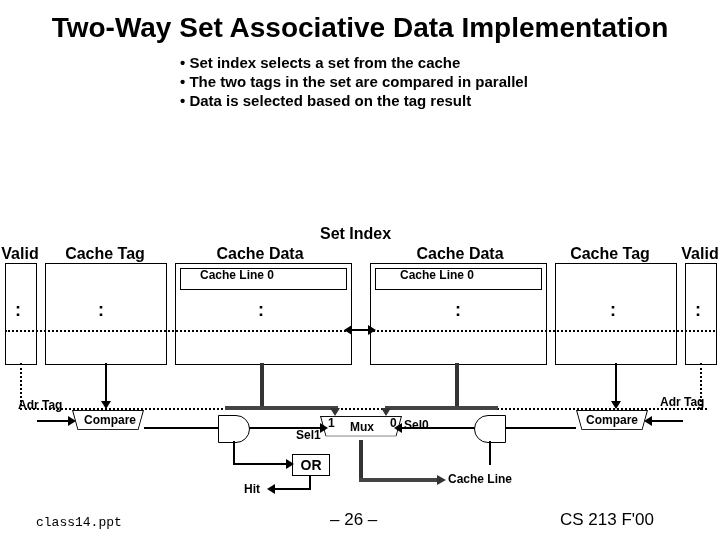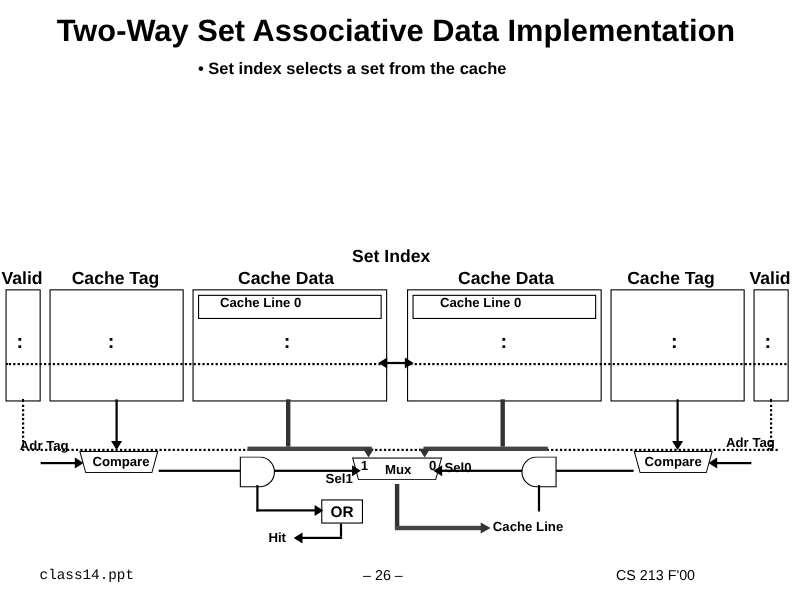--- a/index.html
+++ b/index.html
@@ -46,21 +46,21 @@
   }
   .dots {
     position: absolute;
     font-weight: bold;
     font-size: 18px;
     text-align: center;
   }
   .footer {
     position: absolute;
     bottom: 10px;
-    font-size: 13px;
+    font-size: 17px;
   }
   .mono { font-family: "Courier New", monospace; font-size: 13px; }
 
   
   .compare {
     position: absolute;
     width: 70px;
     height: 24px;
     background: #fff;
     border: 1.5px solid #000;
@@ -152,20 +152,22 @@
     border-left: 8px solid #000;
   }
 </style>
 </head>
 <body>
 
 <h1>Two-Way Set Associative Data Implementation</h1>
 
 <ul class="bullets">
   <li>Set index selects a set from the cache</li>
+  <li>The two tags in the set are compared in parallel</li>
+  <li>Data is selected based on the tag result</li>
 </ul>
 
 <div class="label" style="left:320px; top:225px;">Set Index</div>
 
 <div class="label" style="left:0px;   top:245px; width:40px;">Valid</div>
 <div class="label" style="left:50px;  top:245px; width:110px;">Cache Tag</div>
 <div class="label" style="left:190px; top:245px; width:140px;">Cache Data</div>
 <div class="label" style="left:390px; top:245px; width:140px;">Cache Data</div>
 <div class="label" style="left:555px; top:245px; width:110px;">Cache Tag</div>
 <div class="label" style="left:680px; top:245px; width:40px;">Valid</div>

